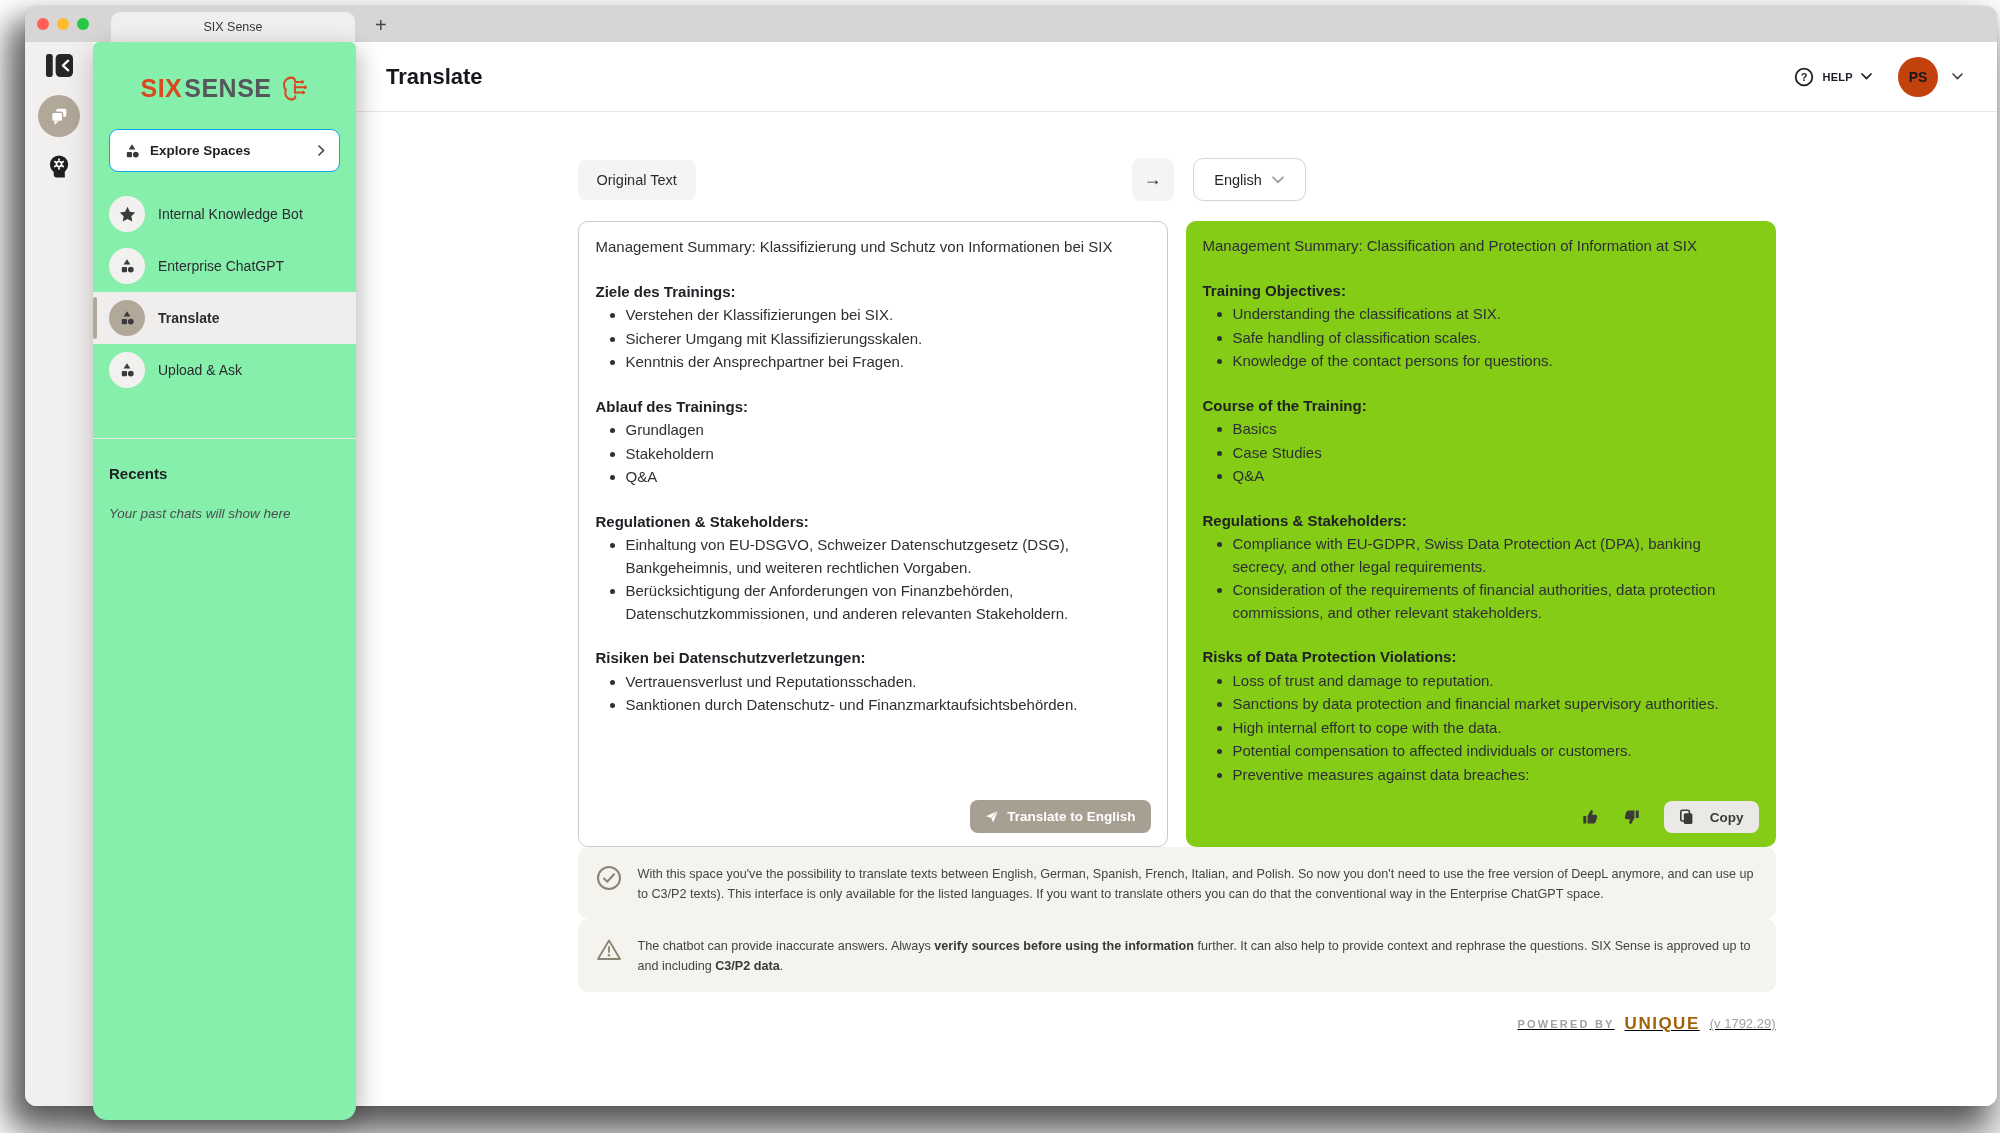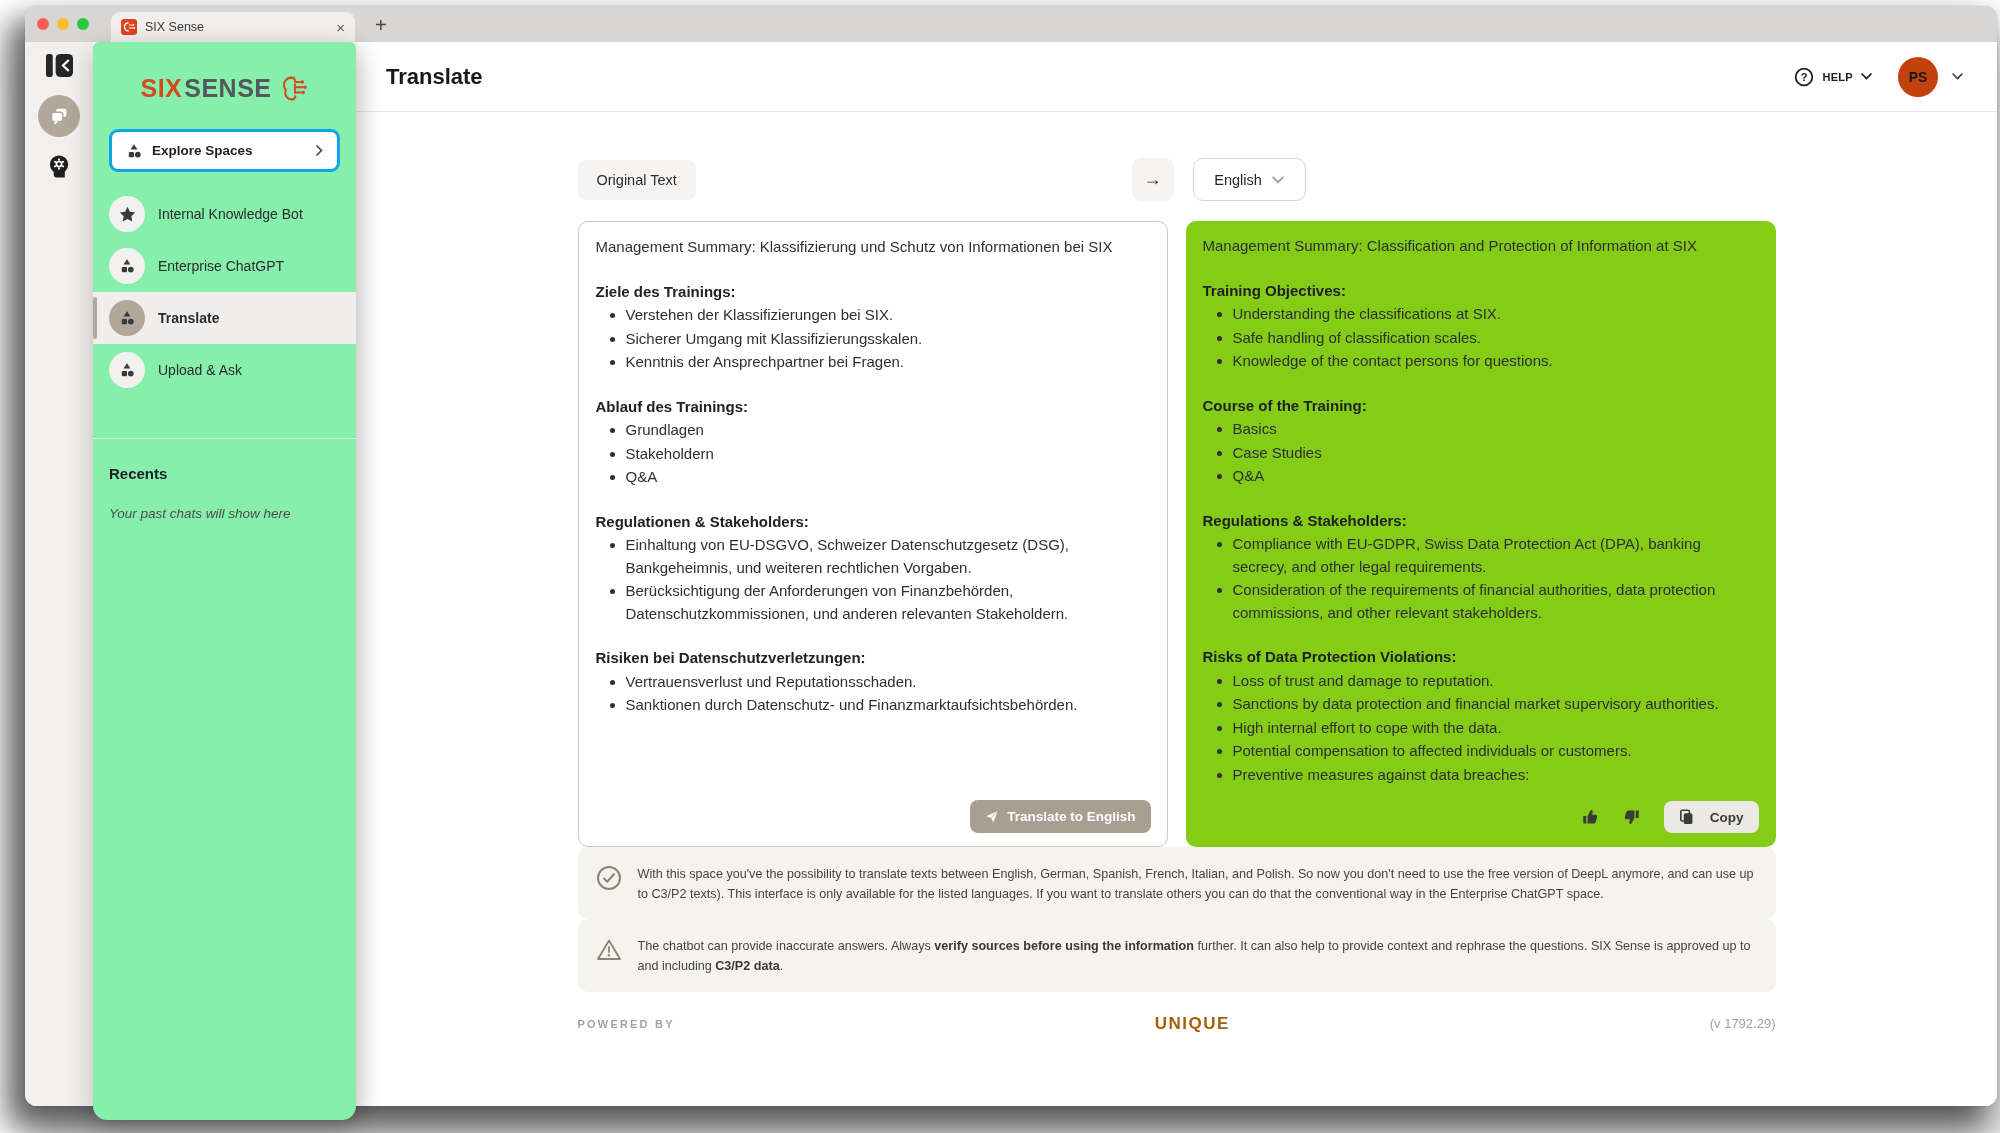--- a/index.html
+++ b/index.html
@@ -12,42 +12,42 @@
     border-radius:12px;
     box-shadow:-14px 16px 28px 2px rgba(0,0,0,.50), -2px 32px 48px 8px rgba(0,0,0,.32), 0 0 1px rgba(0,0,0,.4); }
 
   
   .tabbar { height:36px; background:#d8d6d4; border-radius:12px 12px 0 0;
     display:flex; align-items:flex-end; padding:0 0 0 12px; position:relative; }
   .lights { display:flex; gap:8px; align-items:center; position:absolute; left:12px; top:12px; }
   .light { width:12px; height:12px; border-radius:50%; }
   .light.red{ background:#ff5f57; } .light.yellow{ background:#febc2e; } .light.green{ background:#28c840; }
   .tab { margin-left:74px; width:244px; height:30px; background:#f1efed; border-radius:9px 9px 0 0;
-    display:flex; align-items:center; padding:0 10px; gap:8px; }
+    display:flex; align-items:center; padding:0 10px; gap:8px;flex-direction:column; }
   .tab-title { font-size:12.5px; color:#3a3a3a; flex:1; }
   .tab-close { font-size:15px; color:#5c5c5c; line-height:1; cursor:default; }
   .newtab { margin-left:20px; font-size:20px; color:#454545; padding-bottom:5px; }
 
   
   .app-body { position:relative; height:1064px; background:#ffffff; border-radius:0 0 12px 12px; }
   .rail { position:absolute; left:0; top:0; bottom:0; width:68px; background:#f2f0ee;
     border-radius:0 0 0 12px; display:flex; flex-direction:column; align-items:center; padding-top:10px; }
   .rail-btn { margin-bottom:0; display:flex; align-items:center; justify-content:center; }
   .chat-circle { margin-top:16px; width:42px; height:42px; border-radius:50%; background:#b2a89a;
     display:flex; align-items:center; justify-content:center; }
   .head-btn { margin-top:17px; }
 
   
   .sidebar { position:absolute; left:68px; top:0; width:263px; height:calc(100% + 14px);
     background:#86efac; z-index:5; border-radius:6px 6px 14px 14px;
     box-shadow:0 10px 28px rgba(0,0,0,.22), 10px 0 22px -6px rgba(0,0,0,.10); }
   .brand { display:flex; align-items:center; justify-content:center; gap:7px; padding-top:32px; }
   .brand-six { font-size:25px; font-weight:800; letter-spacing:.5px; color:#d9481f; }
   .brand-sense { font-size:25px; font-weight:800; letter-spacing:.5px; color:#55575c; margin-left:-5px; }
-  .explore-btn { margin:26px 16px 0; height:43px; border:3px solid #0ea5e9; border-radius:9px;
+  .explore-btn { margin:26px 16px 0; height:43px; border:1px solid #0ea5e9; border-radius:9px;
     background:#fff; display:flex; align-items:center; padding:0 14px; gap:10px; cursor:pointer; }
   .explore-label { font-size:13.5px; font-weight:700; color:#1e2025; flex:1; }
   .nav-list { margin-top:16px; }
   .nav-item { position:relative; height:52px; display:flex; align-items:center; gap:13px;
     padding:0 16px; cursor:pointer; }
   .nav-accent { position:absolute; left:0; top:5px; bottom:5px; width:4px; border-radius:3px;
     background:#b2a89a; opacity:0; }
   .nav-icon { width:36px; height:36px; border-radius:50%; background:#f3f1ef;
     display:flex; align-items:center; justify-content:center; flex:0 0 auto; }
   .nav-icon .ic { display:none; }
@@ -113,21 +113,21 @@
   .notice { width:1198px; background:#f4f3ee; border-radius:10px; padding:15px 18px;
     display:flex; gap:16px; align-items:flex-start; }
   .notice-icon { flex:0 0 auto; margin-top:3px; }
   .notice-icon .nic { display:none; }
   .notice-icon[data-icon="check"] .nic-check { display:block; }
   .notice-icon[data-icon="warning"] .nic-warning { display:block; }
   .notice-text { font-size:12.6px; line-height:1.6; color:#45443f; padding-top:2px; }
   .notice-text b { font-weight:700; color:#3a3934; }
 
   
-  .footer { margin-top:22px; display:flex; align-items:center; justify-content:space-between; gap:10px; }
+  .footer { margin-top:22px; display:flex; align-items:center; justify-content:flex-end; gap:10px;text-decoration:underline; }
   .powered { font-size:11px; font-weight:700; letter-spacing:2.2px; color:#a5a29d; }
   .unique { font-size:17px; font-weight:800; letter-spacing:1.5px; color:#a16207; }
   .version { font-size:13px; color:#a5a29d; }
 </style>
 </head>
 <body>
 
 <div class="window">
 
   <div class="tabbar">

